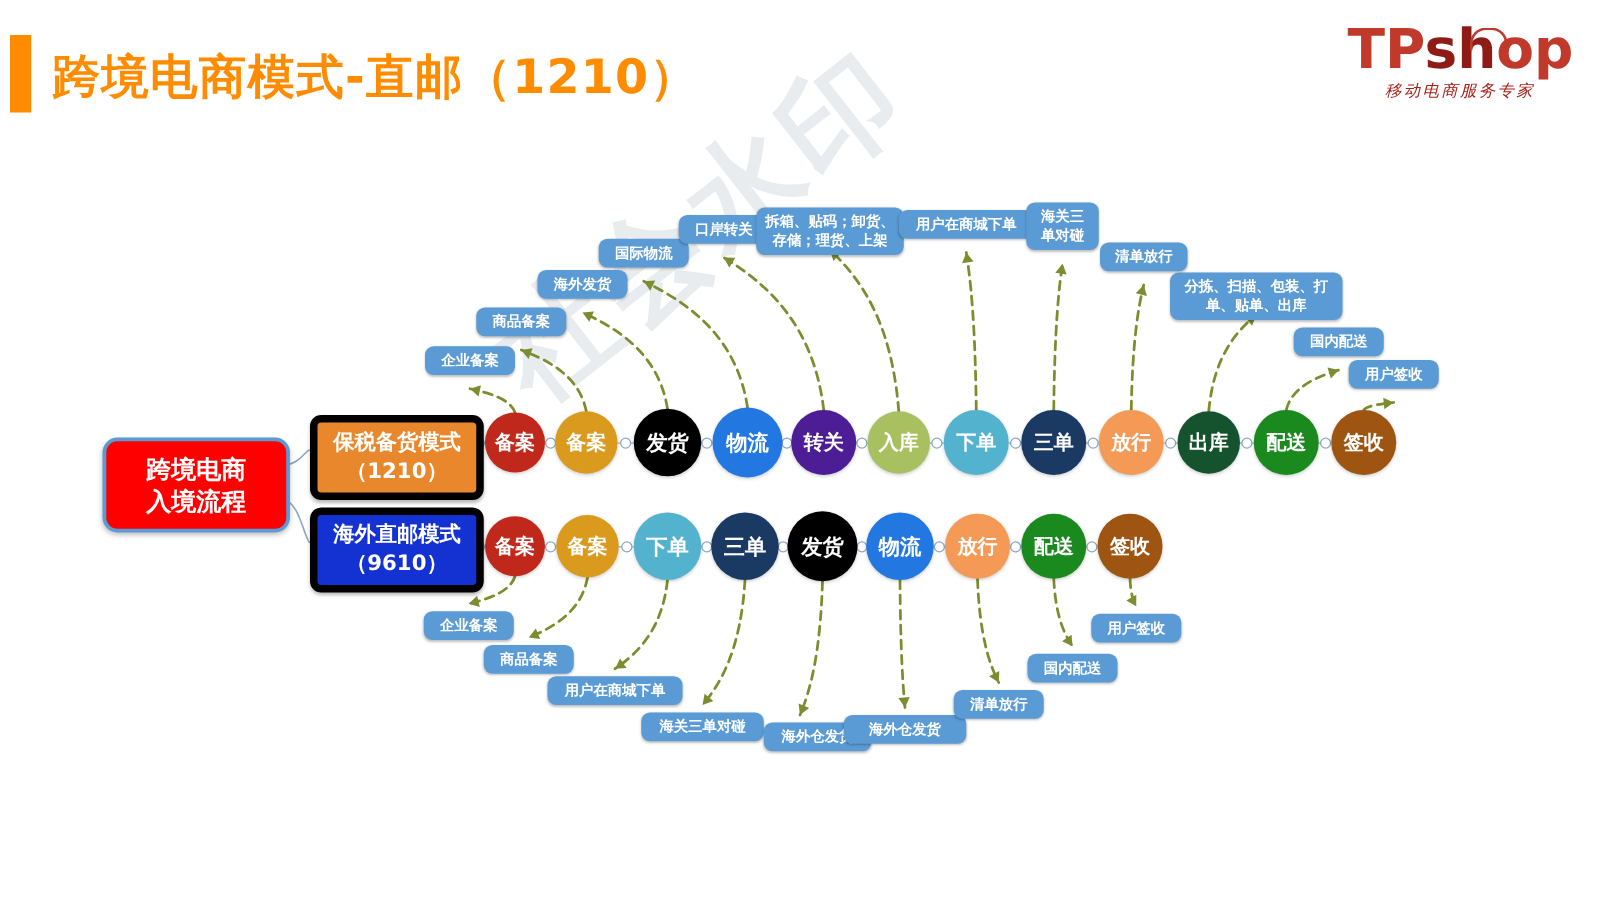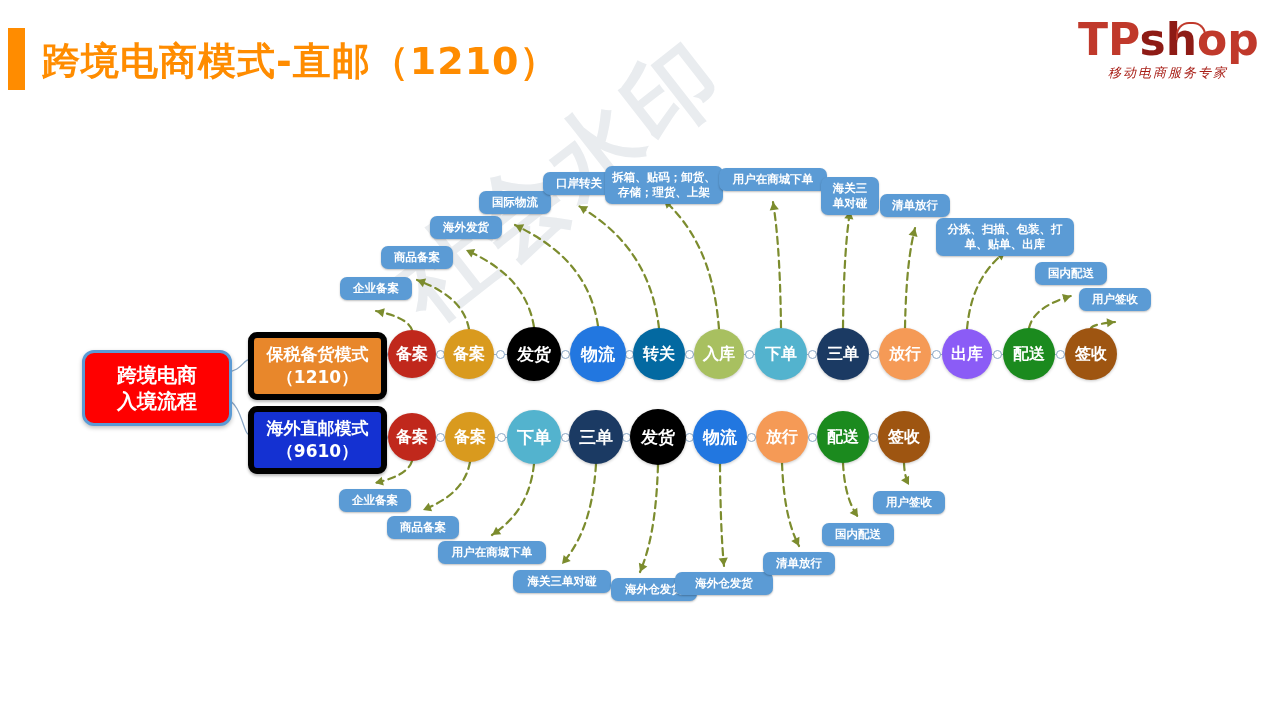--- a/index.html
+++ b/index.html
@@ -228,39 +228,39 @@
       <span>海外直邮模式</span><br>
       <span>（9610）</span>
     </span>
   </div>
 
   <div id="flow-1210-nodes">
       <div class="node" style="left: 388px; top: 330px; width: 48px; height: 48px; background: rgb(192, 40, 28); font-size: 16px;">备案</div>
       <div class="node" style="left: 444px; top: 329px; width: 50px; height: 50px; background: rgb(217, 154, 30); font-size: 16px;">备案</div>
       <div class="node" style="left: 507px; top: 327px; width: 54px; height: 54px; background: rgb(0, 0, 0); font-size: 17px;">发货</div>
       <div class="node" style="left: 570px; top: 326px; width: 56px; height: 56px; background: rgb(34, 119, 224); font-size: 17px;">物流</div>
-      <div class="node" style="left: 633px; top: 328px; width: 52px; height: 52px; background: #0369a1; font-size: 16px;">转关</div>
+      <div class="node" style="left: 633px; top: 328px; width: 52px; height: 52px; background: #4c1d95; font-size: 16px;">转关</div>
       <div class="node" style="left: 694px; top: 329px; width: 50px; height: 50px; background: rgb(168, 192, 96); font-size: 16px;">入库</div>
       <div class="node" style="left: 755px; top: 328px; width: 52px; height: 52px; background: rgb(83, 179, 206); font-size: 16px;">下单</div>
       <div class="node" style="left: 817px; top: 328px; width: 52px; height: 52px; background: rgb(27, 58, 99); font-size: 16px;">三单</div>
       <div class="node" style="left: 879px; top: 328px; width: 52px; height: 52px; background: rgb(245, 154, 86); font-size: 16px;">放行</div>
-      <div class="node" style="left: 942px; top: 329px; width: 50px; height: 50px; background: #8b5cf6; font-size: 16px;">出库</div>
+      <div class="node" style="left: 942px; top: 329px; width: 50px; height: 50px; background: #14532d; font-size: 16px;">出库</div>
       <div class="node" style="left: 1003px; top: 328px; width: 52px; height: 52px; background: rgb(27, 138, 30); font-size: 16px;">配送</div>
       <div class="node" style="left: 1065px; top: 328px; width: 52px; height: 52px; background: rgb(158, 85, 17); font-size: 16px;">签收</div>
     </div>
   <div id="flow-1210-labels">
       <div class="label" style="left: 340px; top: 277px; width: 58px;">企业备案</div>
       <div class="label" style="left: 381px; top: 246px; width: 58px;">商品备案</div>
       <div class="label" style="left: 430px; top: 216px; width: 58px; text-align: center;">海外发货</div>
       <div class="label" style="left: 479px; top: 191px; width: 58px;">国际物流</div>
       <div class="label" style="left: 543px; top: 172px; width: 58px;">口岸转关</div>
       <div class="label" style="left: 605px; top: 166px; width: 104px;">拆箱、贴码；卸货、
 存储；理货、上架</div>
       <div class="label" style="left: 719px; top: 168px; width: 94px;">用户在商城下单</div>
-      <div class="label" style="left: 821px; top: 177px; width: 44px;">海关三
+      <div class="label" style="left: 821px; top: 162px; width: 44px;">海关三
 单对碰</div>
       <div class="label" style="left: 880px; top: 194px; width: 56px;">清单放行</div>
       <div class="label" style="left: 936px; top: 218px; width: 124px;">分拣、扫描、包装、打
 单、贴单、出库</div>
       <div class="label" style="left: 1035px; top: 262px; width: 58px;">国内配送</div>
       <div class="label" style="left: 1079px; top: 288px; width: 58px;">用户签收</div>
     </div>
   <div id="flow-9610-nodes">
       <div class="node" style="left: 388px; top: 413px; width: 48px; height: 48px; background: rgb(192, 40, 28); font-size: 16px;">备案</div>
       <div class="node" style="left: 445px; top: 412px; width: 50px; height: 50px; background: rgb(217, 154, 30); font-size: 16px;">备案</div>

